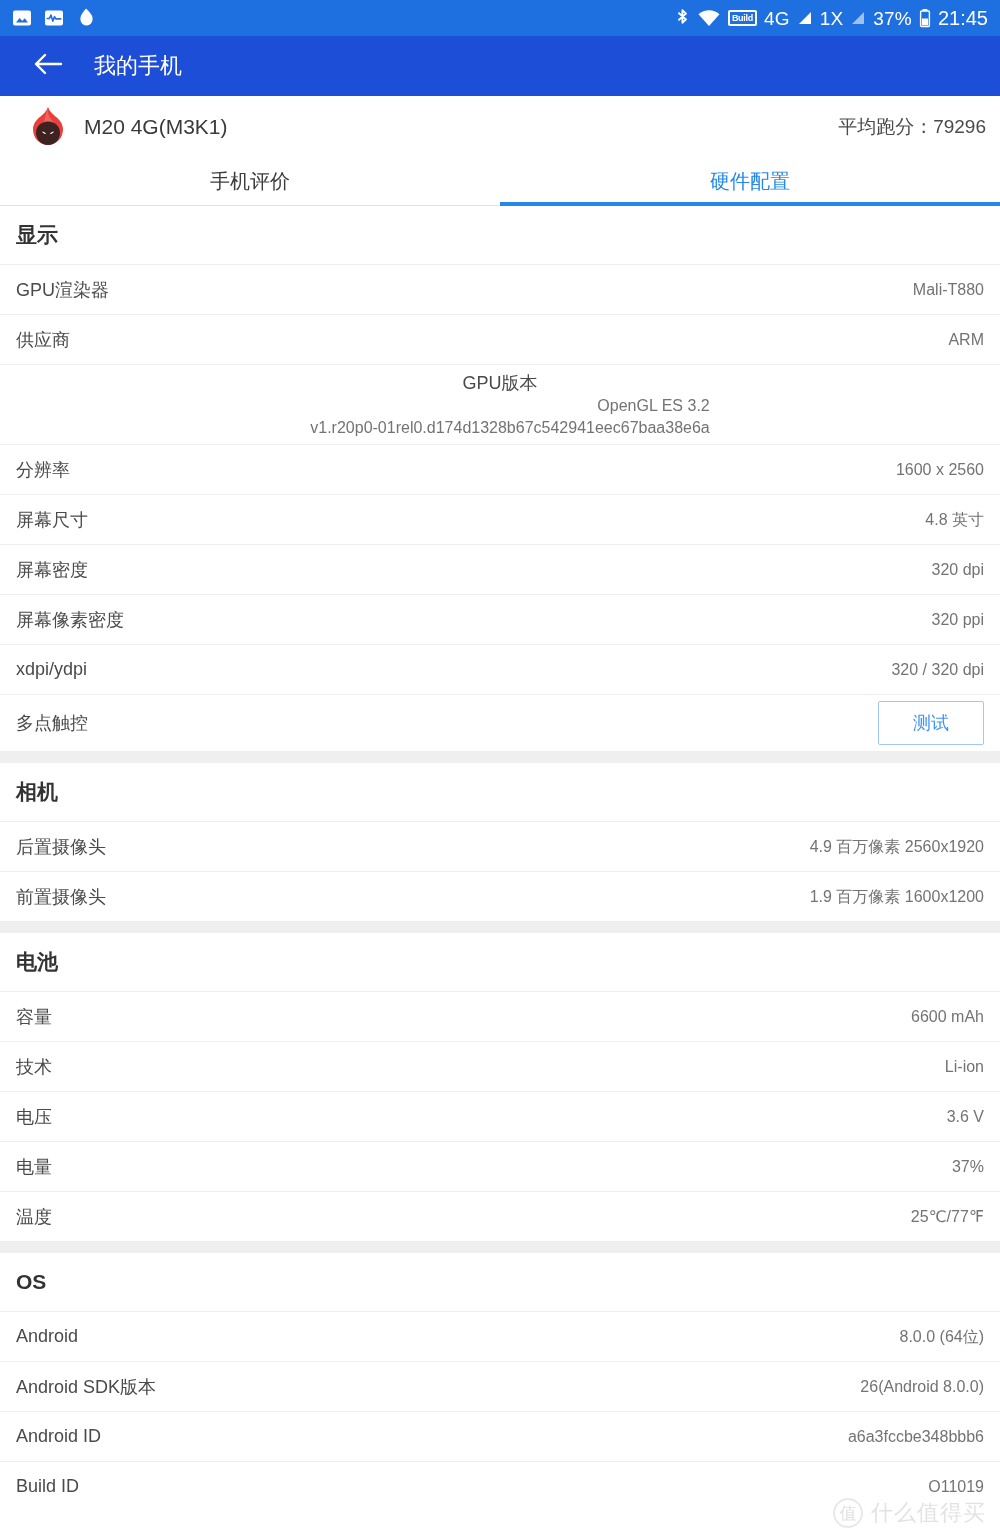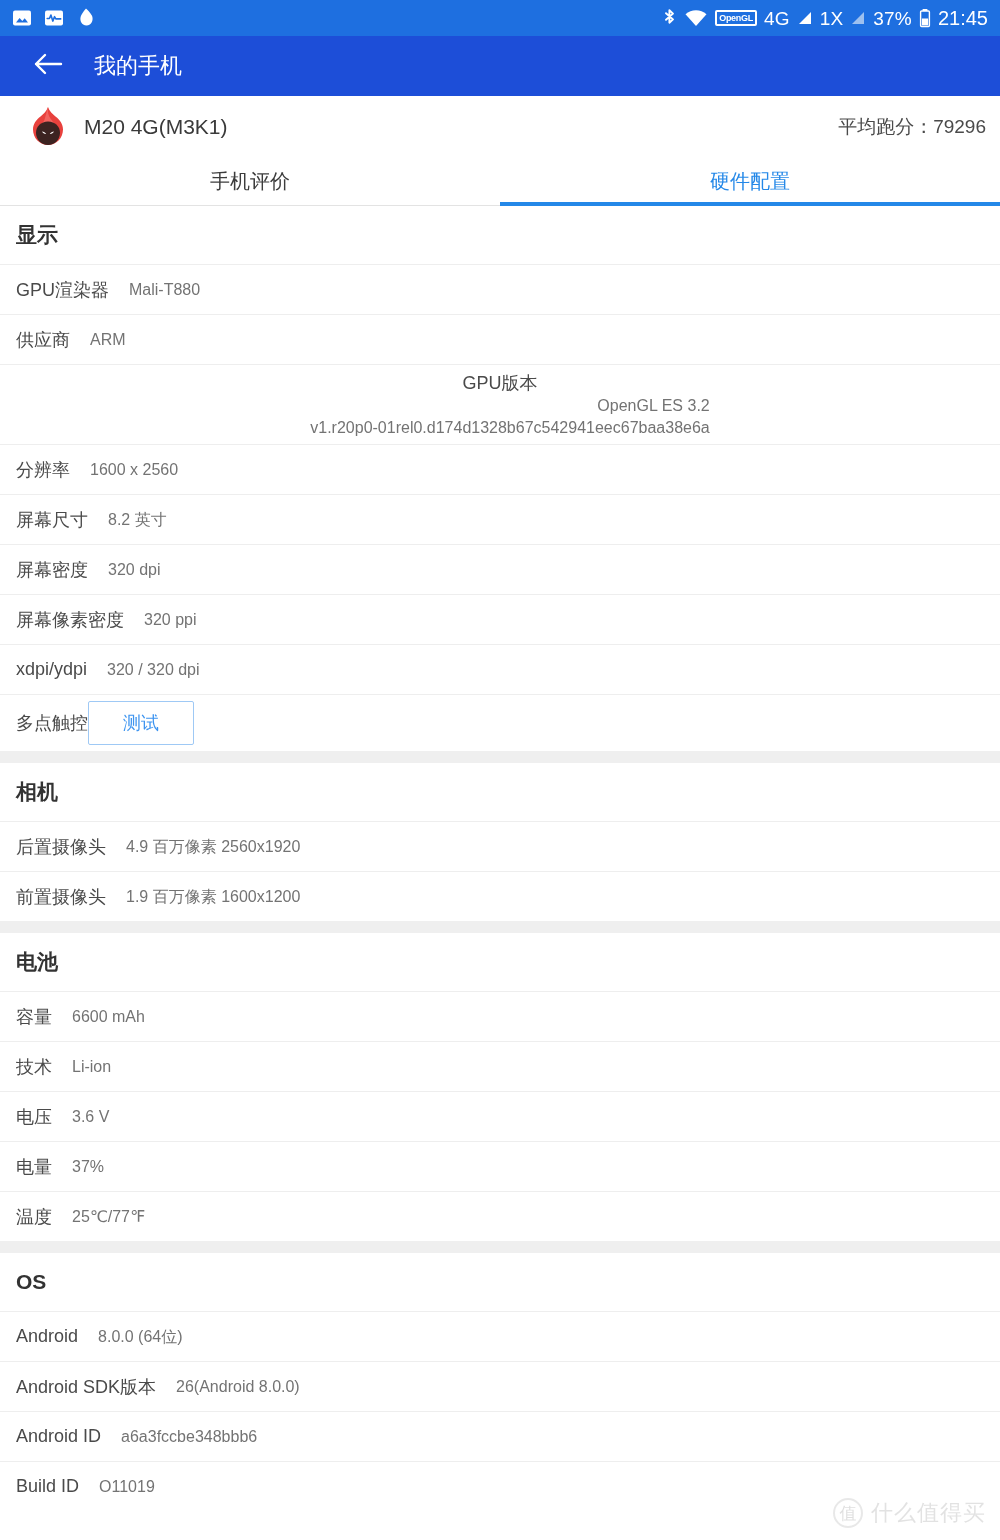--- a/index.html
+++ b/index.html
@@ -57,21 +57,21 @@
     height: 4px; background: #2488e8;
   }
 
   
   .gap { height: 12px; background: #efefef; }
   .section-head {
     height: 58px; display: flex; align-items: center; padding: 0 16px;
     font-size: 21px; font-weight: 700; color: #333; background: #fff;
   }
   .row {
-    min-height: 50px; display: flex; align-items: center; justify-content: flex-start;
+    min-height: 50px; display: flex; align-items: center; justify-content: space-between;
     padding: 6px 16px; background: #fff; border-top: 1px solid #eeeeee;
   }
   .row .k { font-size: 18px; color: #4a4a4a; flex: none; }
   .row .v { font-size: 16px; color: #737373; text-align: right; padding-left: 20px; line-height: 1.35; }
   .row.tall { min-height: 72px; flex-direction: column; }
   .test-btn {
     border: 1px solid #9fc9f5; border-radius: 2px; color: #3d94f0;
     font-size: 18px; padding: 9px 34px; background: #fff; cursor: pointer;
     font-family: inherit;
   }
@@ -118,21 +118,21 @@
       <span class="sb-icon">
         <svg width="15" height="21" viewBox="0 0 15 21">
             <path d="M4 5.2l7 6.2-3.6 3.3V2.2l3.6 3.4-7 6.2" fill="none" stroke="#fff" stroke-width="1.9" stroke-linejoin="round" stroke-linecap="round"></path>
           </svg>
       </span>
       <span class="sb-icon">
         <svg width="24" height="20" viewBox="0 0 24 20">
             <path d="M1.5 6.2C4.5 3.6 8.1 2.2 12 2.2s7.5 1.4 10.5 4L12 18z" fill="#fff"></path>
           </svg>
       </span>
-      <span class="volte-badge">OpenGL</span>
+      <span class="volte-badge">Build</span>
       <span class="sb-text">4G</span>
       <span class="sb-icon">
         <svg width="16" height="16" viewBox="0 0 16 16">
             <path d="M14 2v12H2z" fill="#fff"></path>
           </svg>
       </span>
       <span class="sb-text">1X</span>
       <span class="sb-icon">
         <svg width="16" height="16" viewBox="0 0 16 16">
             <path d="M14 2v12H2z" fill="#9dc0ef"></path>
@@ -192,21 +192,21 @@
     <span class="k">GPU版本</span>
     <span class="v" style="white-space:pre-line">OpenGL ES 3.2
 v1.r20p0-01rel0.d174d1328b67c542941eec67baa38e6a</span>
   </div>
   <div class="row">
     <span class="k">分辨率</span>
     <span class="v">1600 x 2560</span>
   </div>
   <div class="row">
     <span class="k">屏幕尺寸</span>
-    <span class="v">8.2 英寸</span>
+    <span class="v">4.8 英寸</span>
   </div>
   <div class="row">
     <span class="k">屏幕密度</span>
     <span class="v">320 dpi</span>
   </div>
   <div class="row">
     <span class="k">屏幕像素密度</span>
     <span class="v">320 ppi</span>
   </div>
   <div class="row">

